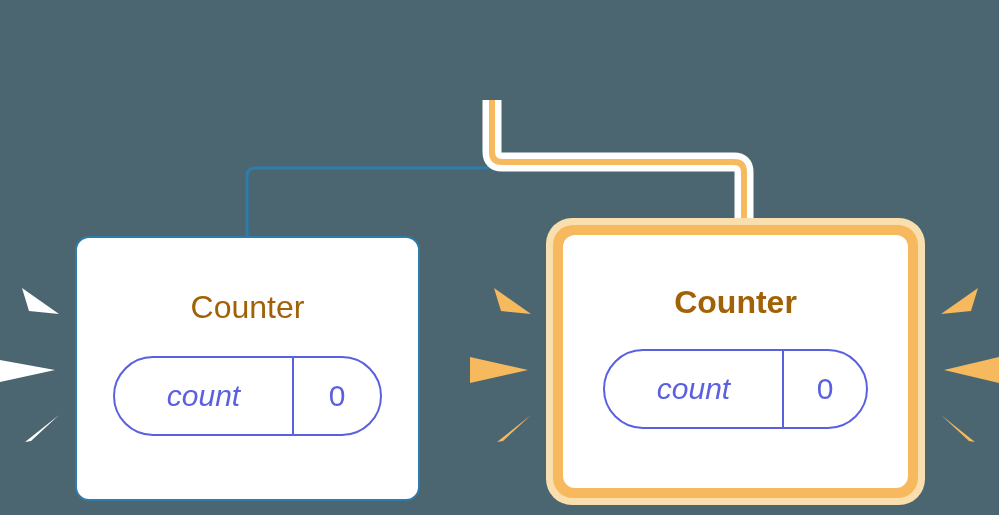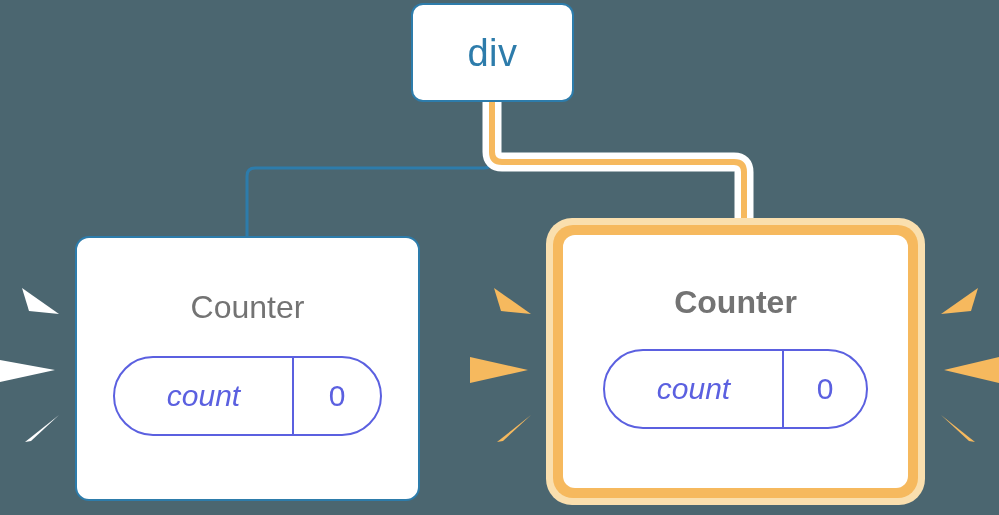--- a/index.html
+++ b/index.html
@@ -107,21 +107,21 @@
     bottom: 10px;
     border-radius: 12px;
     background: #ffffff;
     box-sizing: border-box;
     display: flex;
     flex-direction: column;
     align-items: center;
   }
 
   .card-title {
-    color: #737373;
+    color: #a16207;
     font-size: 32px;
     line-height: 1;
   }
   .card-plain .card-title {
     margin-top: 53px;
     font-weight: 400;
   }
   .card-highlight-inner .card-title {
     margin-top: 51px;
     font-weight: 700;
@@ -170,23 +170,20 @@
 
   <svg id="wires" viewBox="0 0 999 515">
 
     <path d="M 492 102 L 492 160 Q 492 168 484 168 L 255 168 Q 247 168 247 176 L 247 238" fill="none" stroke="#2d7cab" stroke-width="3" stroke-linecap="butt"></path>
 
     <path d="M 492 100 L 492 152 Q 492 162 502 162 L 734 162 Q 744 162 744 172 L 744 236" fill="none" stroke="#ffffff" stroke-width="19" stroke-linecap="butt"></path>
 
     <path d="M 492 100 L 492 152 Q 492 162 502 162 L 734 162 Q 744 162 744 172 L 744 236" fill="none" stroke="#f6b95e" stroke-width="6" stroke-linecap="butt"></path>
   </svg>
 
-  <div class="node-div">
-    <span class="node-div-label">div</span>
-  </div>
 
   <div class="card card-plain">
     <span class="card-title">Counter</span>
     <div class="pill">
       <span class="pill-key">count</span>
       <span class="pill-val">0</span>
     </div>
   </div>
 
   <div class="card-highlight-wrap">

